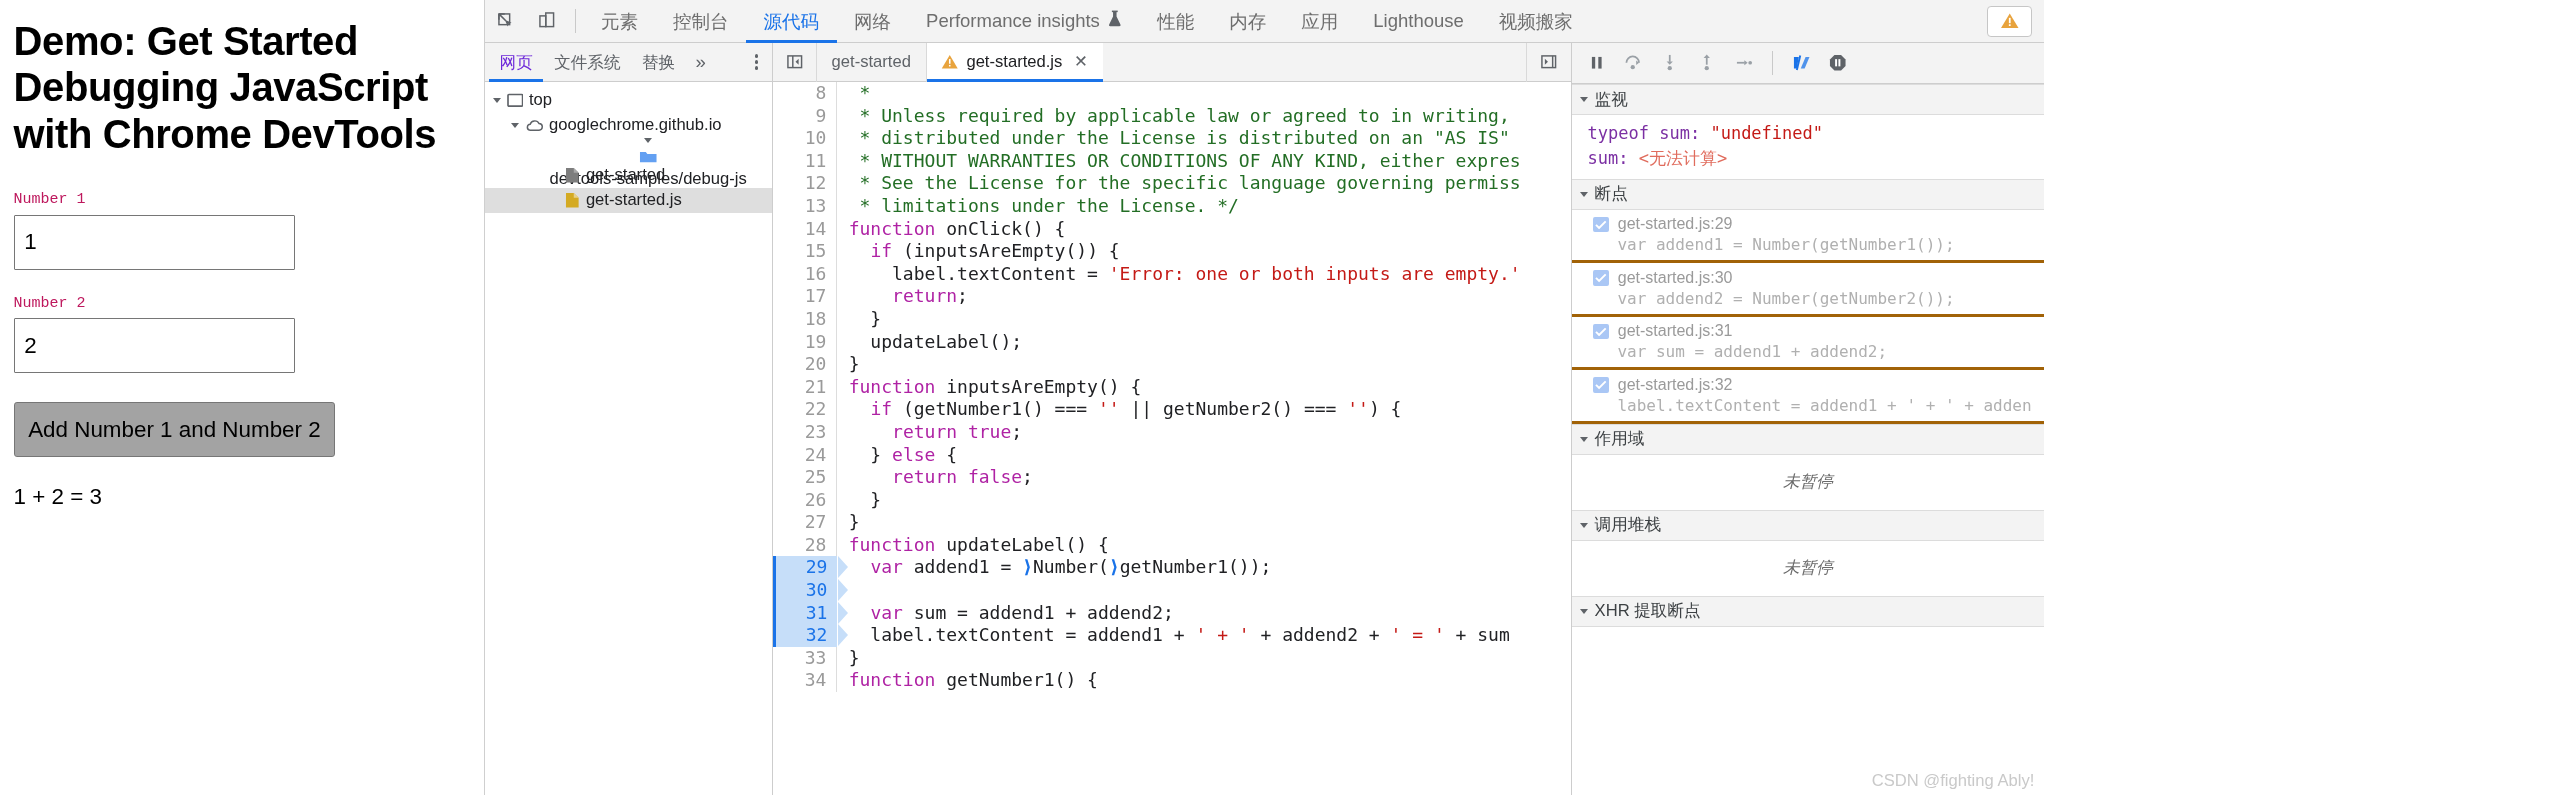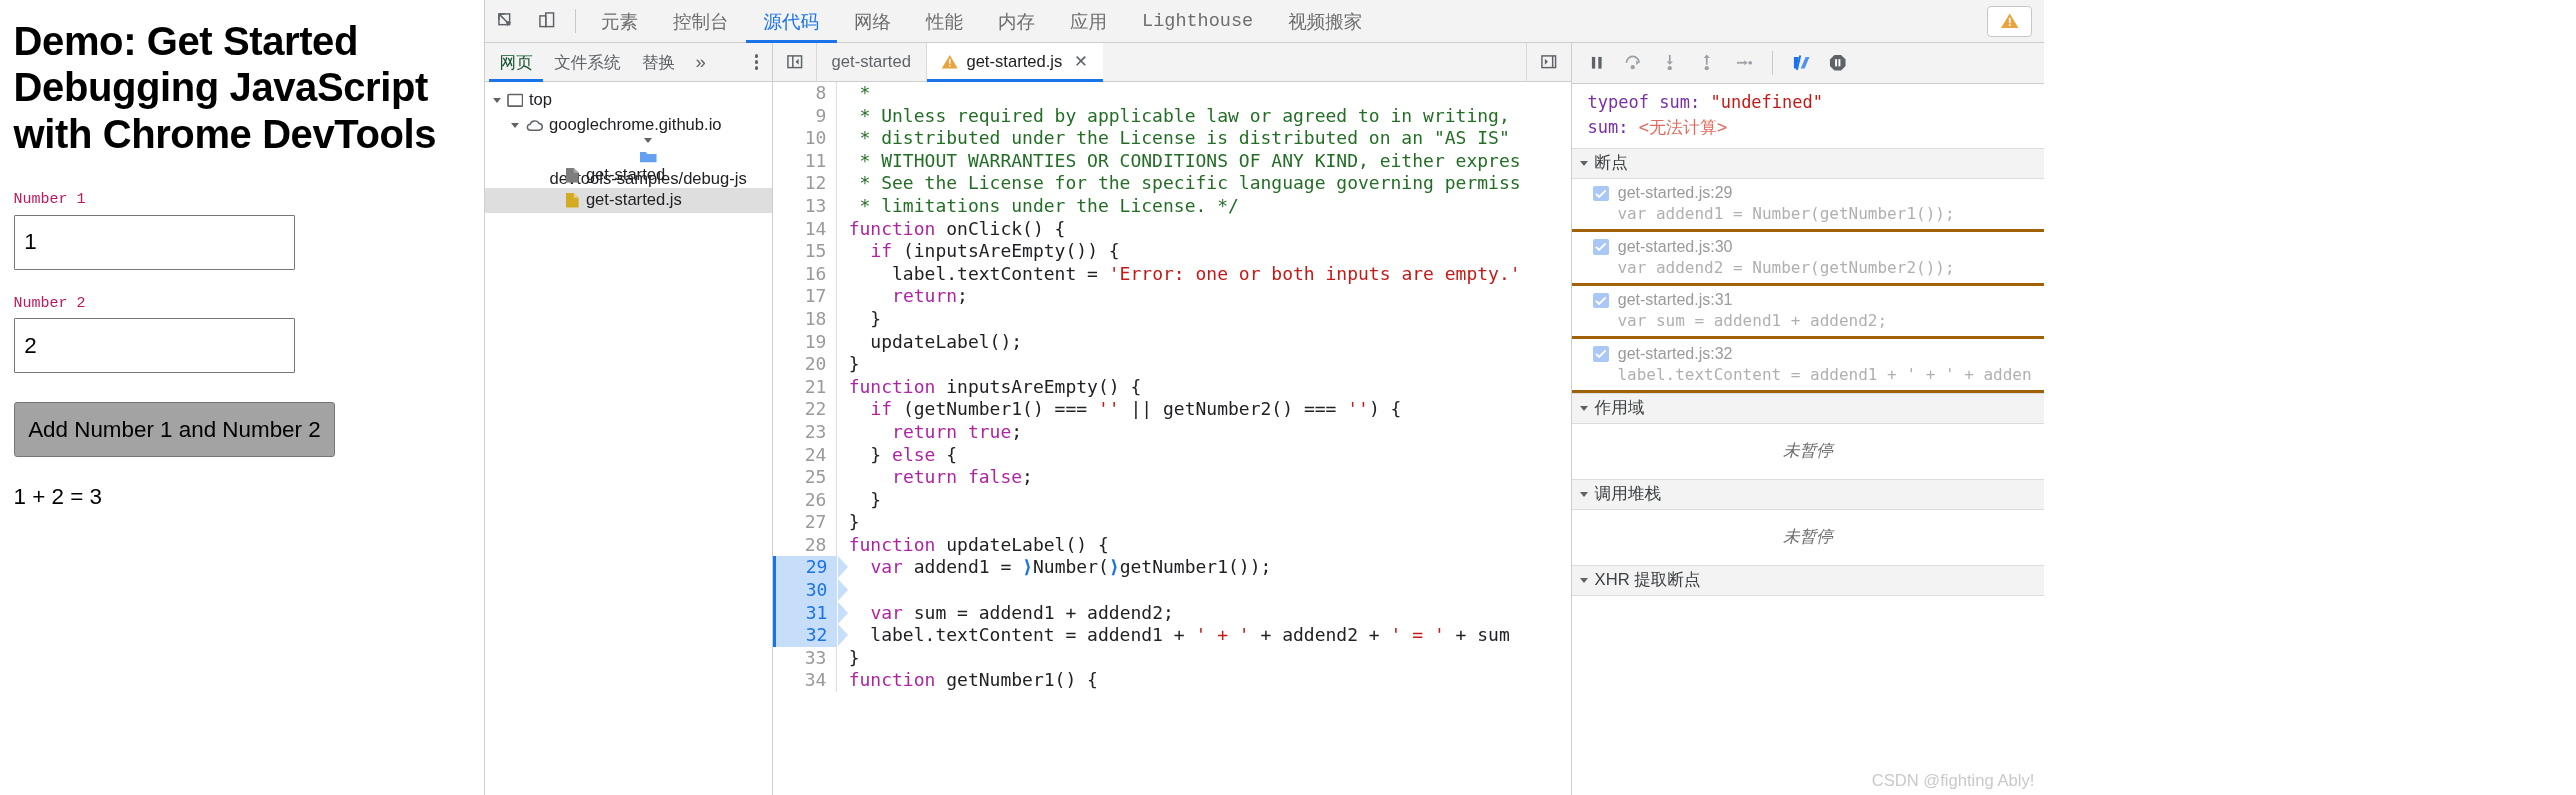--- a/index.html
+++ b/index.html
@@ -55,21 +55,20 @@
     display: flex; flex-direction: column;
     background: #fff;
     min-width: 0;
   }
   .dt-topbar {
     height: 43px; flex: 0 0 43px;
     background: #f3f3f3;
     border-bottom: 1px solid #cdcdcd;
     display: flex; align-items: center;
     position: relative;
-    font-family: Liberation Mono, monospace;
   }
   .dt-icon-btn {
     width: 41px; height: 43px;
     display: flex; align-items: center; justify-content: center;
     cursor: pointer;
   }
   .vsep { width: 1px; height: 23.4px; background: #c9c9c9; margin: 0 7.8px; }
   .dt-tabs { display: flex; align-items: center; height: 43px; }
   .dt-tab {
     padding: 0 17.5px; height: 43px;
@@ -103,21 +102,21 @@
     background: #f3f3f3;
     border-bottom: 1px solid #cdcdcd;
     display: flex; align-items: center;
     padding-left: 3.9px;
     position: relative;
   }
   .nav-tab {
     padding: 0 10.7px; height: 39px; line-height: 39px;
     font-size: 16.6px; color: #5f6368; cursor: pointer; white-space: nowrap;
   }
-  .nav-tab.active { color: #14532d; box-shadow: inset 0 -2.9px 0 #1a73e8; text-align: right; }
+  .nav-tab.active { color: #6d28d9; box-shadow: inset 0 -2.9px 0 #1a73e8; text-align: right; }
   .nav-more { padding: 0 9.7px; font-size: 18.5px; color: #5f6368; cursor: pointer; }
   .kebab { margin-left: auto; padding: 0 13.6px 0 7.8px; cursor: pointer; display:flex; align-items:center; }
   .kebab i { display:block; width:3.9px; height:3.9px; border-radius:50%; background:#5f6368; margin:1.9px 0; }
   .nav-tree { flex: 1 1 auto; overflow: hidden; padding-top: 5.8px; font-size: 16.6px; color: #202124; }
   .tree-row {
     display: flex; align-items: center; gap: 5.8px;
     height: 25px; padding-right: 5.8px; white-space: nowrap; cursor: pointer;
   }
   .tree-row.selected { background: #dedede; }
   .tri { width: 0; height: 0; border-left: 5.8px solid #5f6368; border-top: 4.9px solid transparent; border-bottom: 4.9px solid transparent; }
@@ -261,20 +260,27 @@
             <span>元素</span>
           </div>
           <div class="dt-tab">
             <span>控制台</span>
           </div>
           <div class="dt-tab active">
             <span>源代码</span>
           </div>
           <div class="dt-tab">
             <span>网络</span>
+          </div>
+          <div class="dt-tab">
+            <span>Performance insights</span>
+            <span class="warn-tri"><svg width="15.6" height="17.5" viewBox="0 0 16 18">
+                <path d="M6.2 1.5h3.6v5.2l4 8.3a1.2 1.2 0 0 1-1.1 1.7H3.3a1.2 1.2 0 0 1-1.1-1.7l4-8.3z" fill="#5f6368"></path>
+                <rect x="5" y="0.6" width="6" height="1.6" fill="#5f6368"></rect>
+              </svg></span>
           </div>
           <div class="dt-tab">
             <span>性能</span>
           </div>
           <div class="dt-tab">
             <span>内存</span>
           </div>
           <div class="dt-tab">
             <span>应用</span>
           </div>
@@ -477,20 +483,24 @@
             <svg width="19.5" height="19.5" viewBox="0 0 20 20">
                 <path d="M6.6 2h6.8L18 6.6v6.8L13.4 18H6.6L2 13.4V6.6z" fill="#5f6368"></path>
                 <rect x="7.3" y="6.3" width="2" height="7.4" fill="#fff"></rect>
                 <rect x="10.7" y="6.3" width="2" height="7.4" fill="#fff"></rect>
               </svg>
           </div>
         </div>
 
         <div class="dbg-wrap">
 
+          <div class="sec-head">
+            <span class="sec-tri"></span>
+            <span class="cut-head">监视</span>
+          </div>
           <div class="watch-body" id="watch-host">
               <div><span class="w-name">typeof sum: </span><span class="w-str">"undefined"</span></div>
               <div><span class="w-name">sum: </span><span class="w-err">&lt;无法计算&gt;</span></div>
             </div>
 
           <div class="sec-head">
             <span class="sec-tri"></span>
             <span class="cut-head">断点</span>
           </div>
           <div class="bp-list" id="bp-host">

